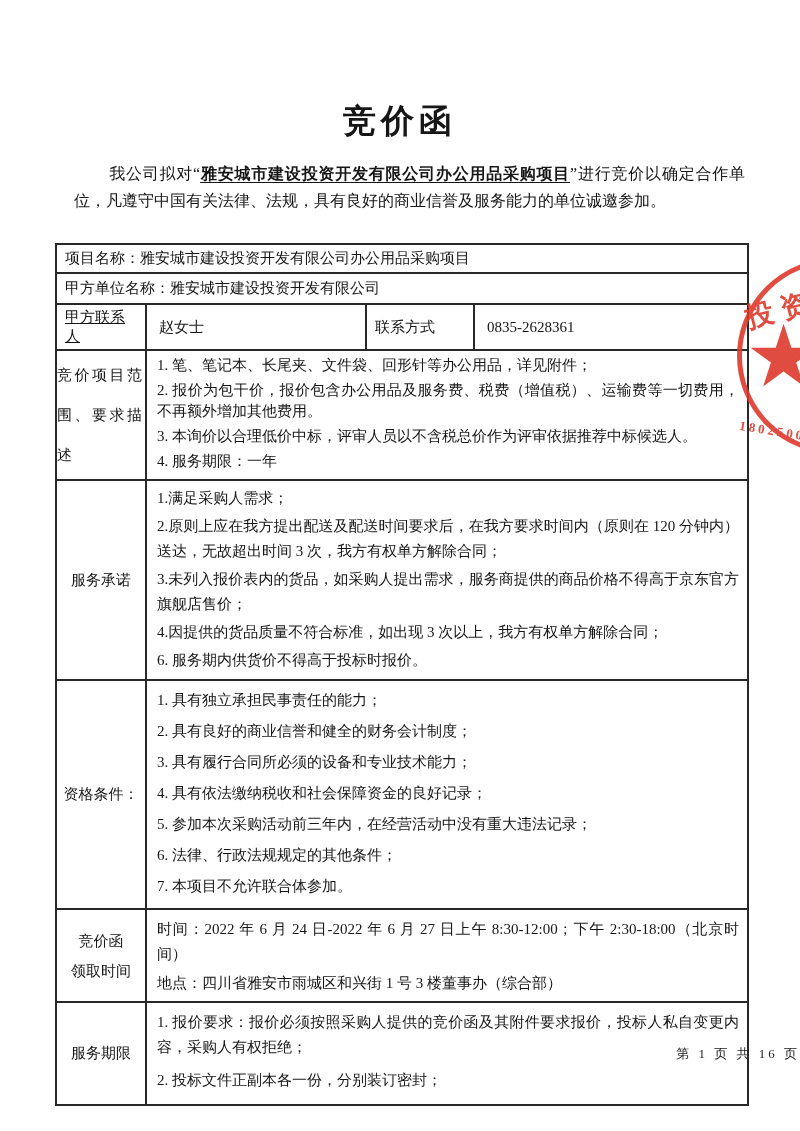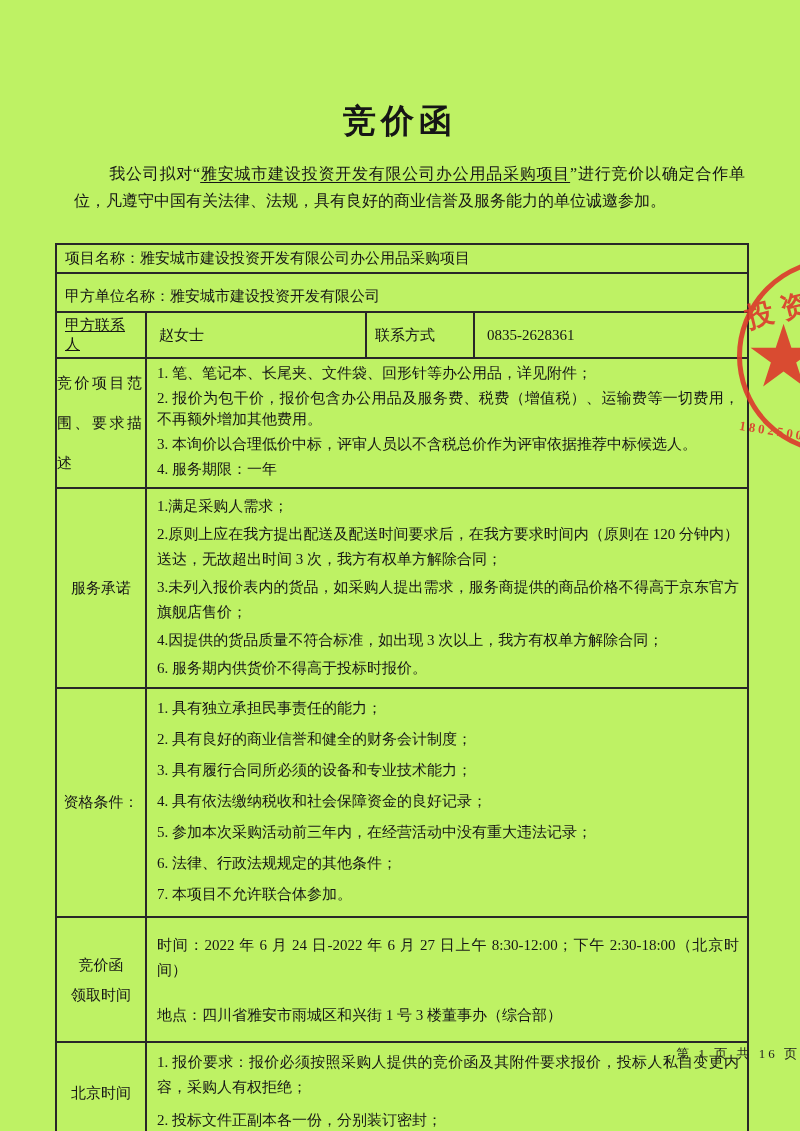--- a/index.html
+++ b/index.html
@@ -1,64 +1,64 @@
 <!DOCTYPE html>
 <html><head>
 <meta charset="utf-8">
 <style>
   * { margin:0; padding:0; box-sizing:border-box; }
   html,body { background:#e8e8e8; }
   .page {
     position:relative; width:800px; height:1131px; margin:0 auto;
-    background:#bef264; overflow:hidden;
+    background:#ffffff; overflow:hidden;
     font-family:"Liberation Serif","DejaVu Serif",serif; color:#161616;
   }
   .doc-title {
     padding-top:99px; text-align:center;
     font-size:33px; font-weight:bold; letter-spacing:5px;
   }
   .intro {
     margin:16px 55px 0 74px; font-size:16px; line-height:27px;
     text-align:justify; text-indent:2.2em;
   }
-  .intro .proj { font-weight:normal; text-decoration:underline; text-underline-offset:3px; }
+  .intro .proj { font-weight:bold; text-decoration:underline; text-underline-offset:3px; }
 
   
   .btable {
     position:absolute; left:55px; top:243px; width:694px;
     border:2px solid #282828; font-size:15px;
   }
   .trow { display:flex; align-items:stretch; }
   .trow + .trow { border-top:2px solid #282828; }
   .cell-full { flex:1; display:flex; align-items:center; padding:3px 8px; min-height:27px; }
   .lbl {
     width:90px; flex:0 0 90px; border-right:2px solid #282828;
     display:flex; flex-direction:column; align-items:center; justify-content:center;
     text-align:center; padding:3px 4px;
   }
   .lbl .wrapbox { width:88px; text-align:left; letter-spacing:2.5px; line-height:40px; }
   .lbl .twoline { line-height:30px; }
   .content { flex:1; padding:5px 8px 3px 10px; }
   .content .item { line-height:25px; text-align:justify; }
   
   .r1 .cell-full { min-height:27px; }
-  .r2 .cell-full { min-height:29px;margin-top:8px; }
+  .r2 .cell-full { min-height:29px; }
   .r3 .c { display:flex; align-items:center; min-height:29px; padding:3px 8px; }
   .r3 .c1 { flex:0 0 90px;  border-right:2px solid #282828;text-decoration:underline; }
   .r3 .c2 { flex:0 0 220px; border-right:2px solid #282828; padding-left:12px; }
   .r3 .c3 { flex:0 0 108px; border-right:2px solid #282828; }
   .r3 .c4 { flex:1; padding-left:12px; }
   .r4 .content { min-height:123px; padding-top:4px; }
   .r4 .item { line-height:21px; margin-bottom:4px; }
   .r5 .content { min-height:185px; }
   .r5 .item { line-height:25px; margin-bottom:3px; }
   .r6 .content { min-height:217px; padding-top:7px; }
   .r6 .item { line-height:24px; margin-bottom:7px; }
   .r7 .content { min-height:62px; display:flex; flex-direction:column; justify-content:center; }
-  .r7 .item { line-height:25px; margin:10px 0; }
+  .r7 .item { line-height:25px; margin:2px 0; }
   .r8 .content { min-height:92px; padding-top:7px; }
   .r8 .item { line-height:25px; margin-bottom:8px; }
 
   
   .seal {
     position:absolute; left:737px; top:258px; width:196px; height:196px;
     color:#dd3a2c; opacity:.9; pointer-events:none;
     font-family:"Liberation Serif","DejaVu Serif",serif;
   }
   .seal-ring { position:absolute; inset:0; border:5px solid currentColor; border-radius:50%; }
@@ -143,21 +143,21 @@
         <div class="twoline">竞价函</div>
         <div class="twoline">领取时间</div>
       </div>
       <div class="content">
         <div class="item">时间：2022 年 6 月 24 日-2022 年 6 月 27 日上午 8:30-12:00；下午 2:30-18:00（北京时间）</div>
         <div class="item">地点：四川省雅安市雨城区和兴街 1 号 3 楼董事办（综合部）</div>
       </div>
     </div>
 
     <div class="trow r8">
-      <div class="lbl">北京时间</div>
+      <div class="lbl">服务期限</div>
       <div class="content">
         <div class="item">1. 报价要求：报价必须按照采购人提供的竞价函及其附件要求报价，投标人私自变更内容，采购人有权拒绝；</div>
         <div class="item">2. 投标文件正副本各一份，分别装订密封；</div>
       </div>
     </div>
 
   </div>
 
   <div class="seal">
     <div class="seal-ring"></div>

